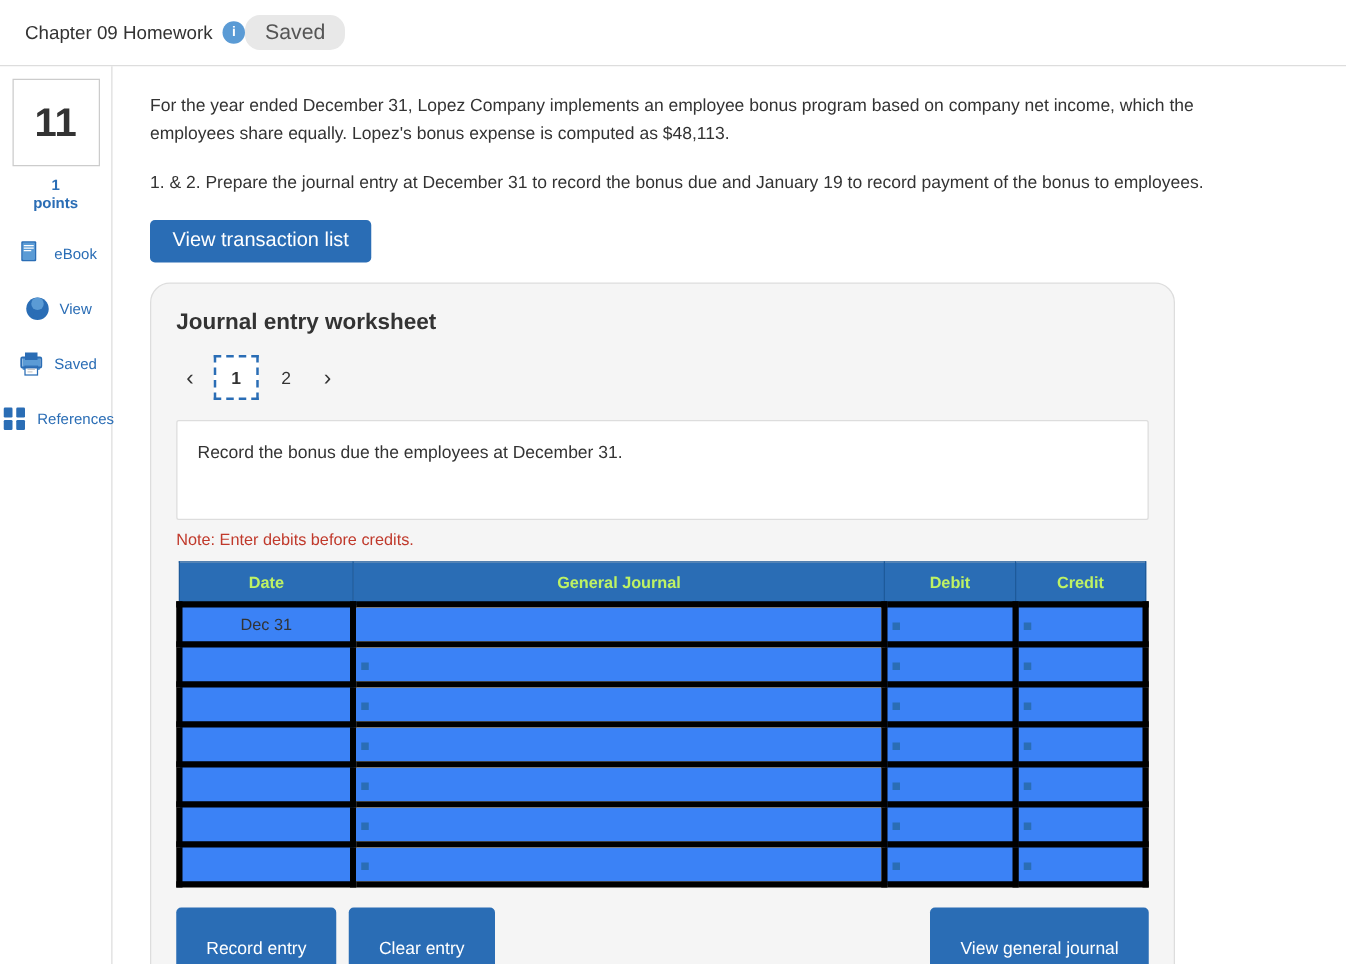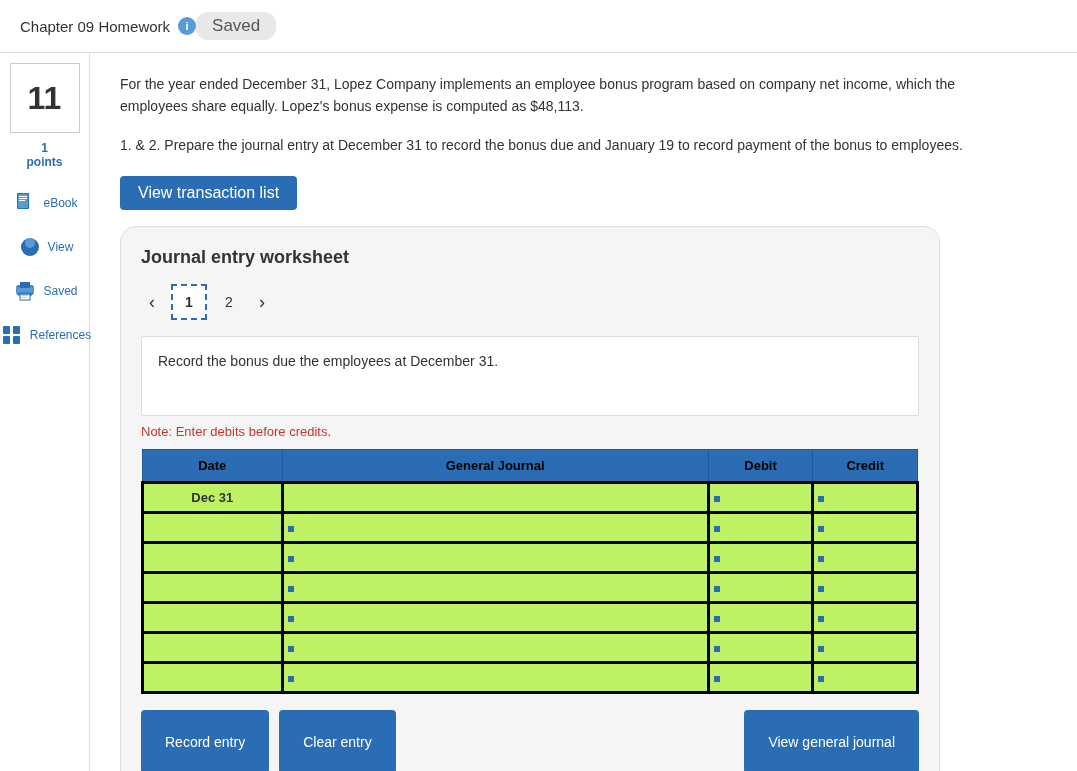--- a/index.html
+++ b/index.html
@@ -195,41 +195,40 @@
     }
 
     
     .journal-table {
       width: 100%;
       border-collapse: collapse;
       font-size: 13px;
     }
     .journal-table th {
       background: #2a6db5;
-      color: #000000;
+      color: #bef264;
       padding: 8px 6px;
       text-align: center;
       border: 1px solid #1d5a9a;
     }
     .journal-table th.general-journal-col {
       width: 55%;
     }
     .journal-table th.date-col {
       width: 18%;
     }
     .journal-table th.debit-col,
     .journal-table th.credit-col {
       width: 13.5%;
     }
     .journal-table td {
-      border: 3px solid #000000;
+      border: 5px solid #000000;
       padding: 6px 4px;
       height: 28px;
-      background: #bef264;
-      font-weight: bold;
+      background: #3b82f6;
     }
     .journal-table td.date-cell {
       text-align: center;
     }
     .blue-indicator {
       display: inline-block;
       width: 6px;
       height: 6px;
       background: #2a6db5;
       margin-right: 4px;

